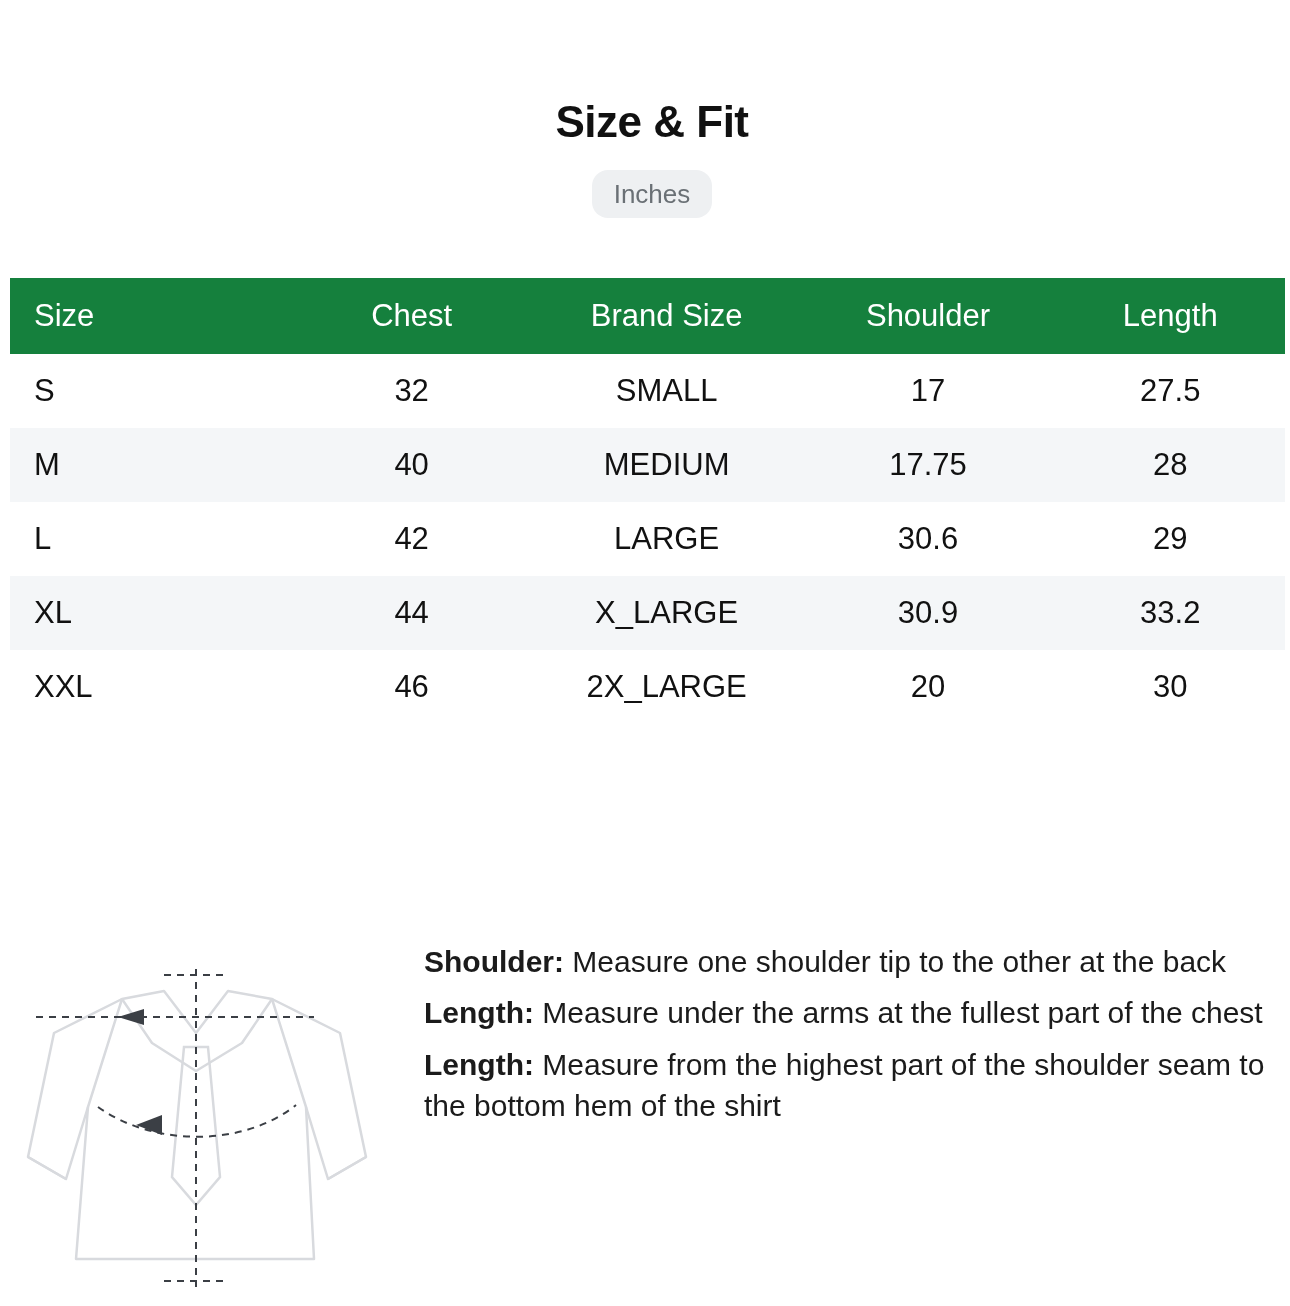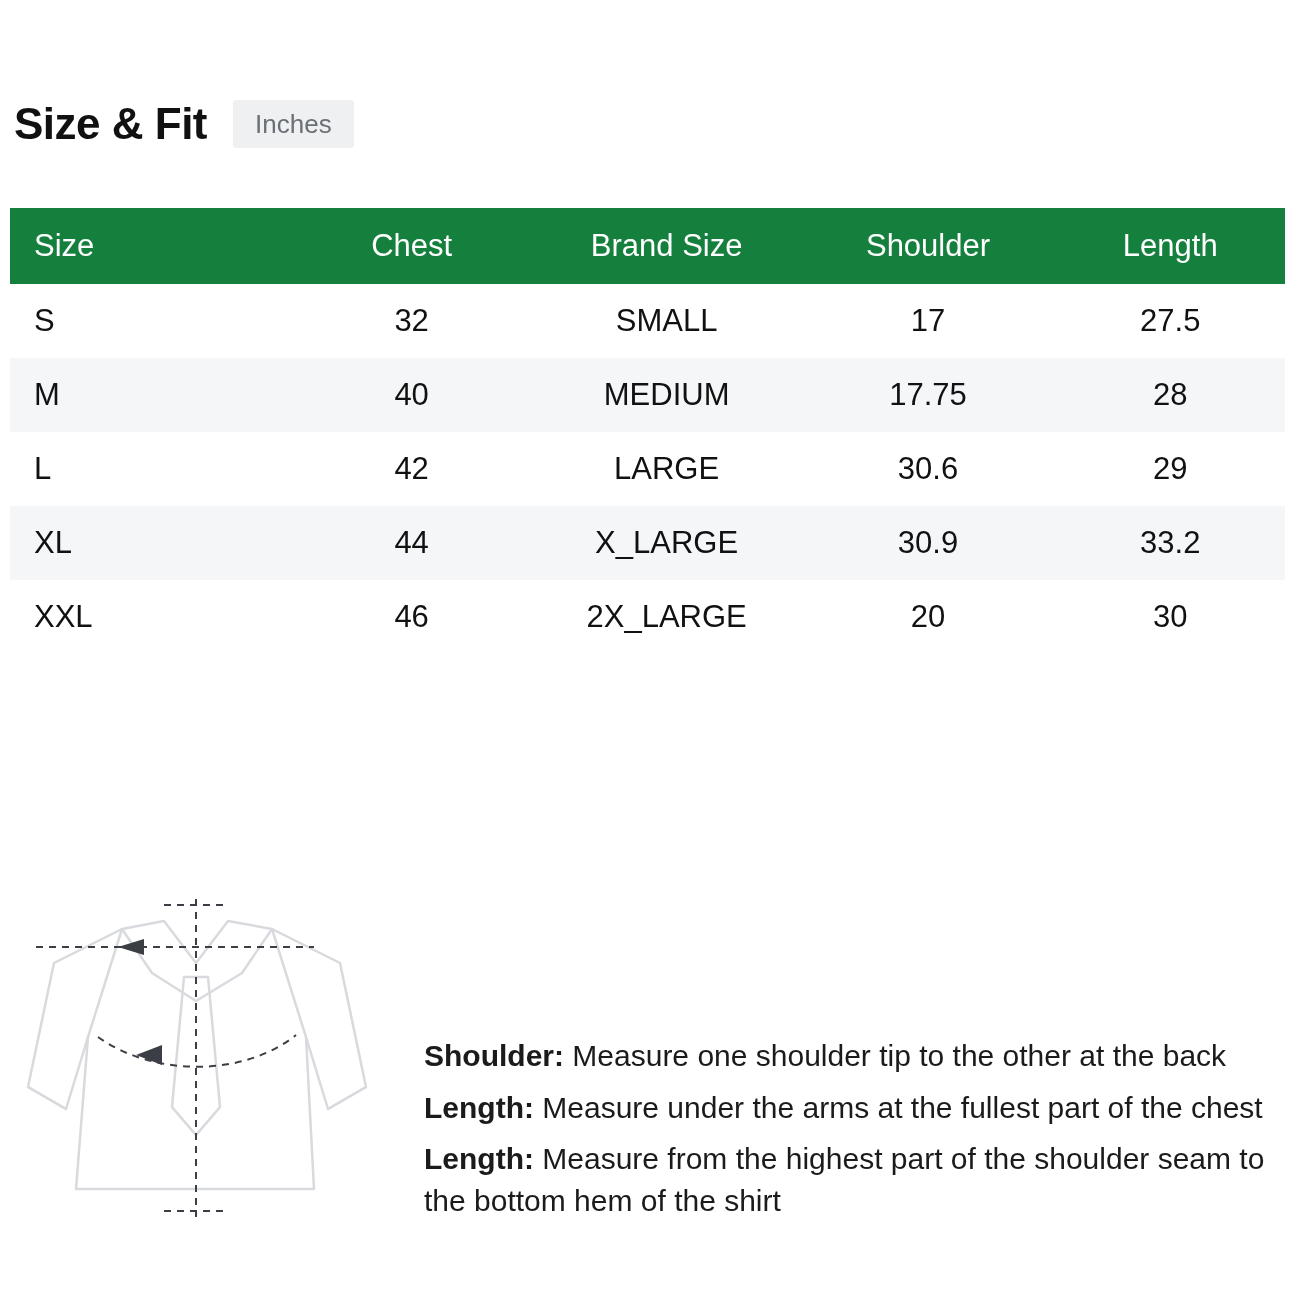--- a/index.html
+++ b/index.html
@@ -21,34 +21,35 @@
     padding: 100px 0 0 0;
   }
 
   
   .header {
     display: flex;
     align-items: center;
     gap: 26px;
     padding-left: 14px;
     margin-bottom: 60px;
+    flex-direction: column;
   }
   .header-title {
     font-size: 44px;
     font-weight: bold;
     letter-spacing: -0.5px;
     color: #111111;
     line-height: 1;
   }
   .unit-badge {
     background: #eef0f2;
     color: #6a7075;
     font-size: 26px;
     padding: 11px 22px;
-    border-radius: 3px;
+    border-radius: 16px;
     line-height: 1;
   }
 
   
   .size-table {
     width: 1275px;
     border-collapse: collapse;
     table-layout: fixed;
     margin-left: 10px;
   }
@@ -75,21 +76,21 @@
     text-align: left;
     padding-left: 24px;
   }
   .size-table tbody tr.alt {
     background: #f4f6f8;
   }
 
   
   .lower {
     display: flex;
-    align-items: flex-end;
+    align-items: flex-start;
     margin-top: 215px;
     padding-left: 14px;
   }
   .diagram {
     width: 400px;
     flex: 0 0 400px;
     padding-top: 8px;
   }
   .measure-notes {
     flex: 1;

